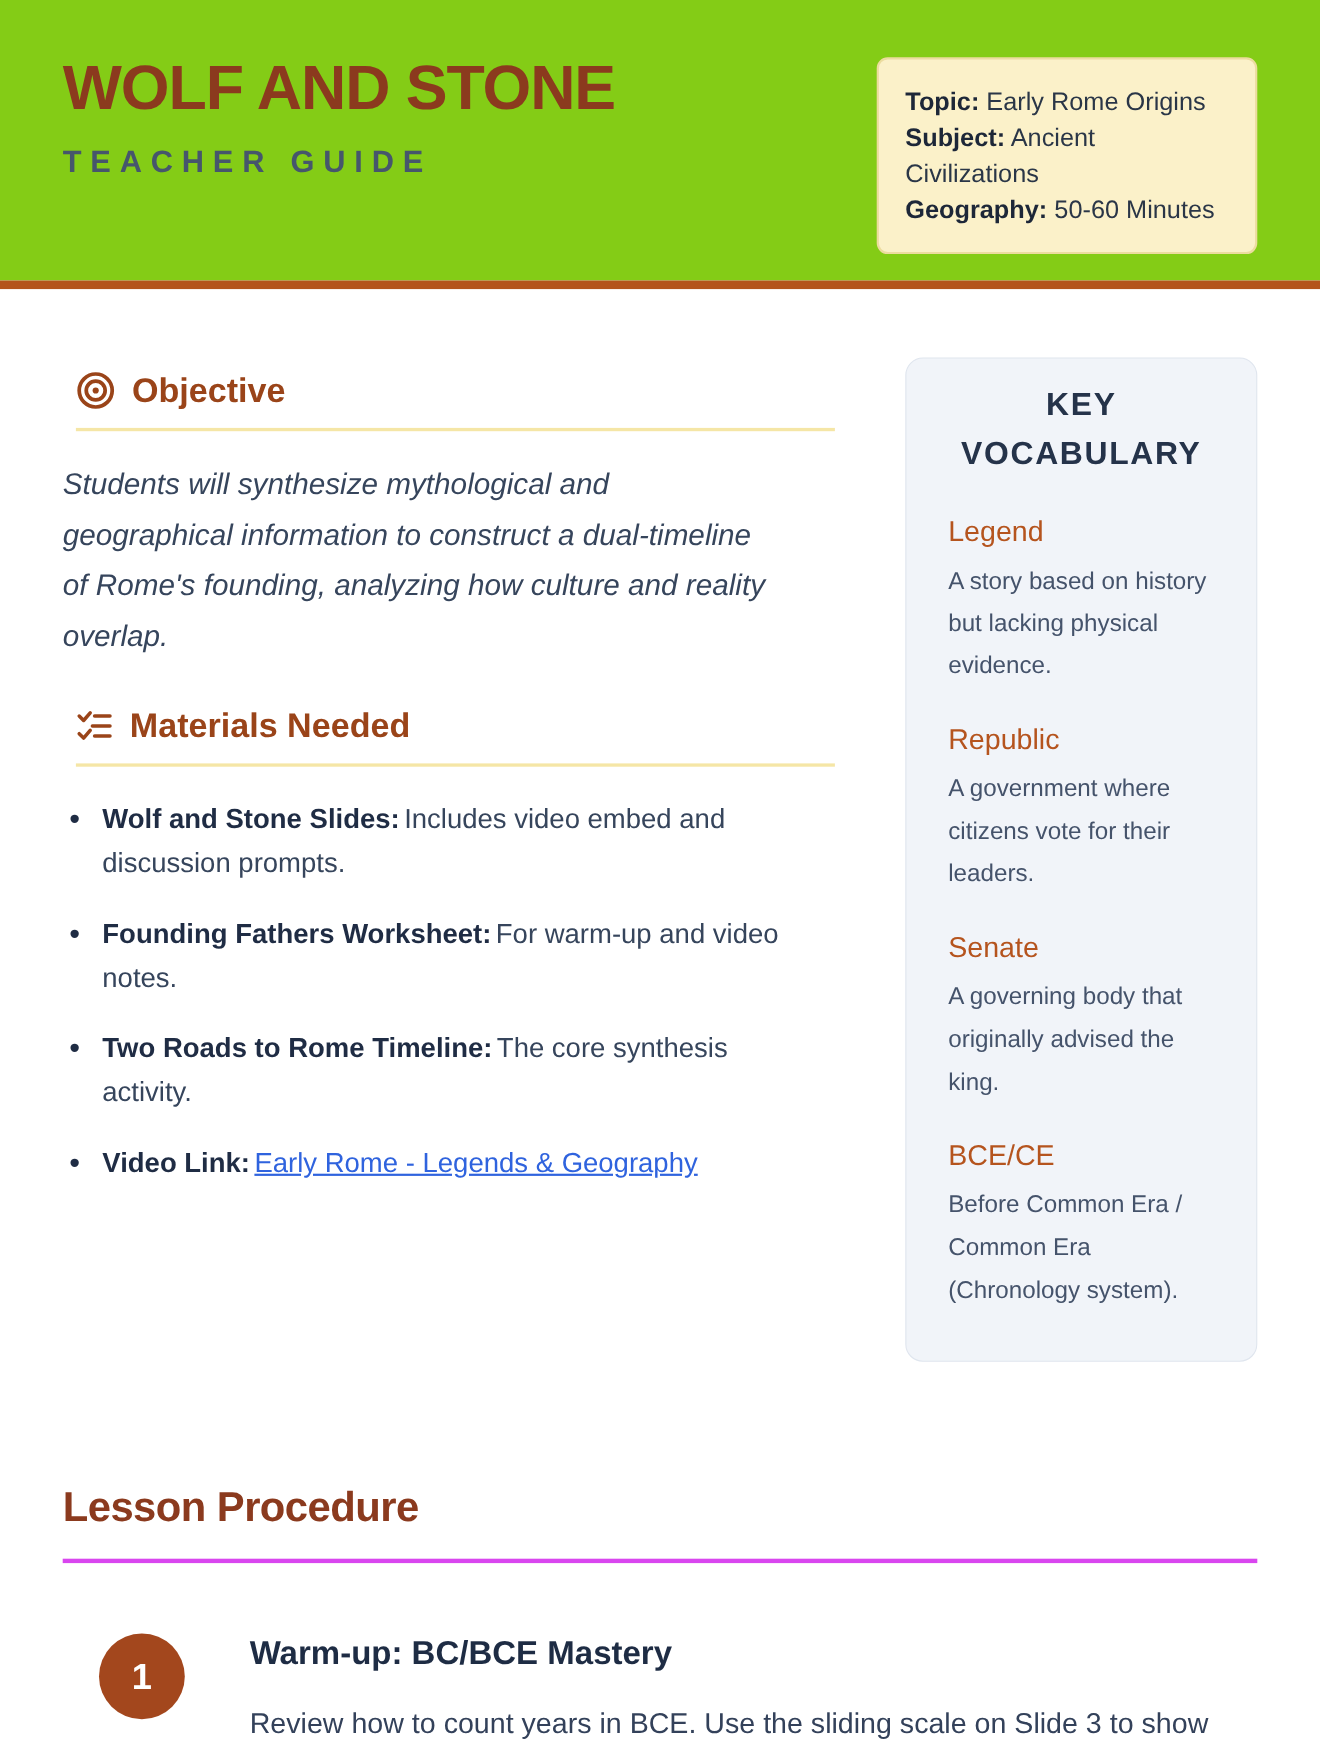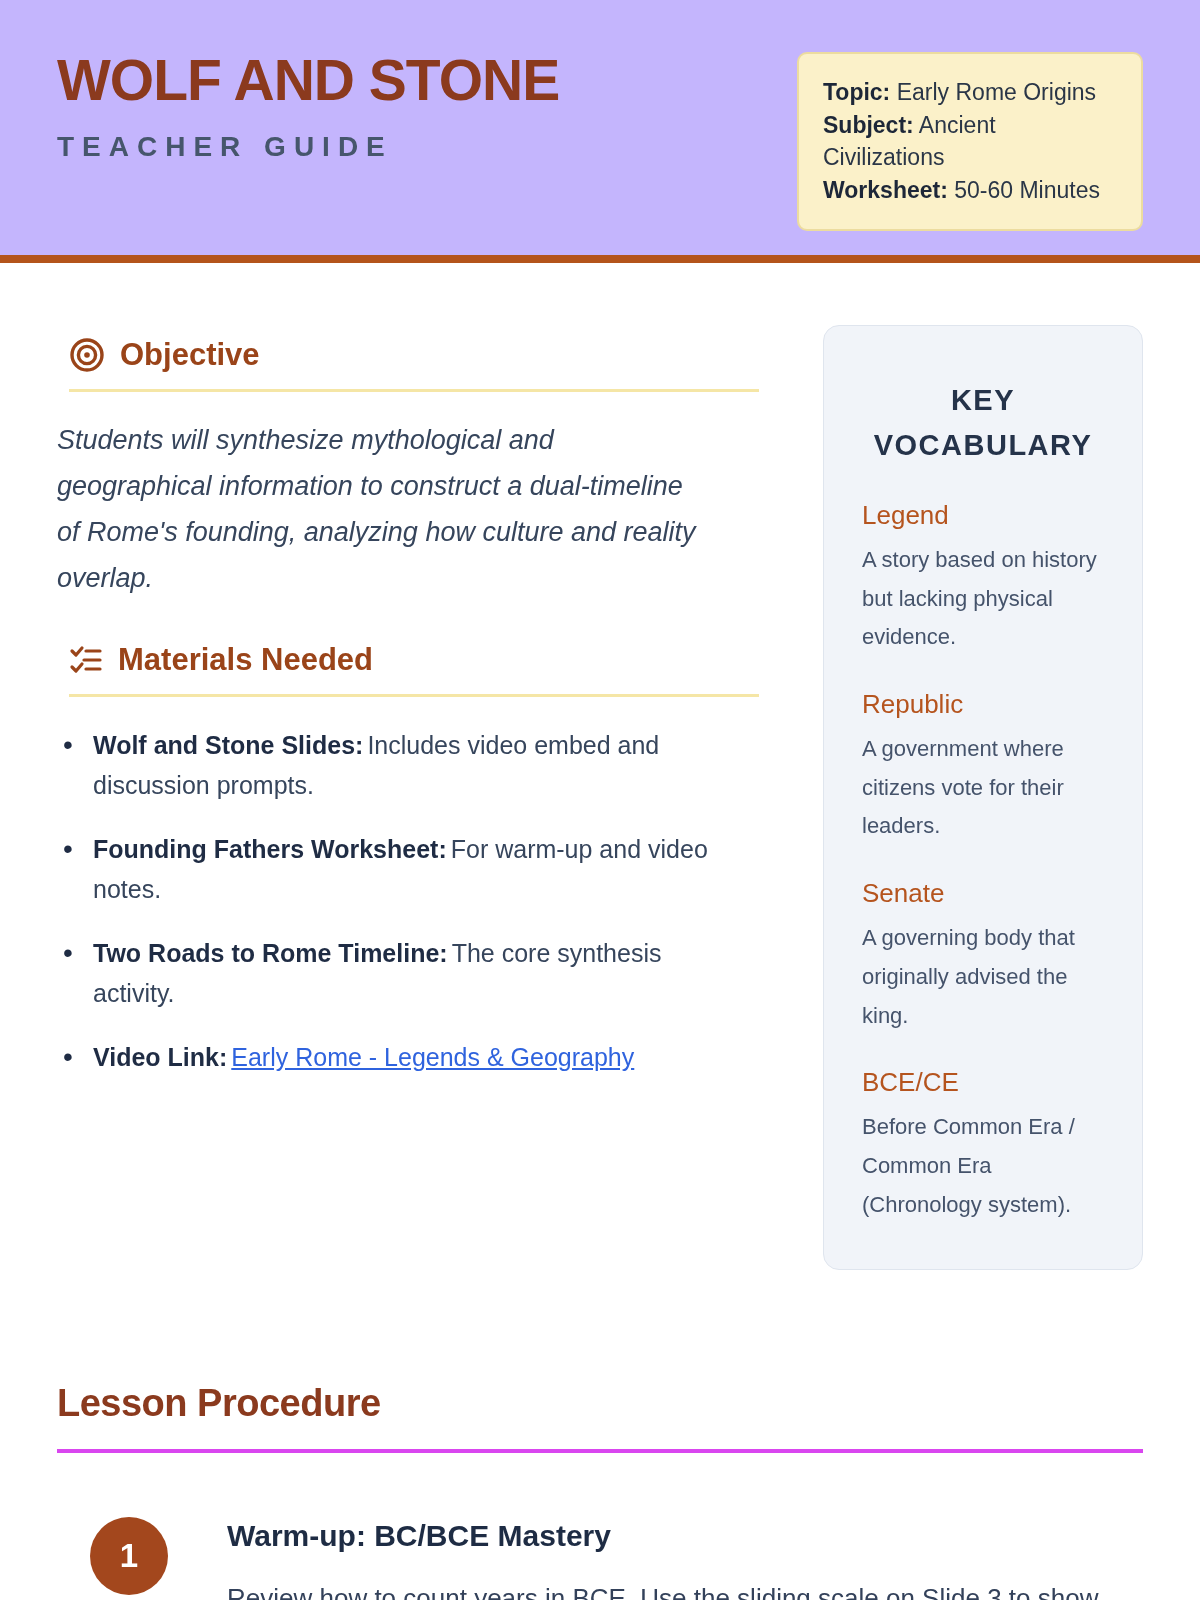--- a/index.html
+++ b/index.html
@@ -7,21 +7,21 @@
   body {
     font-family: "Liberation Sans", "DejaVu Sans", sans-serif;
     background:#e9ebee;
   }
   .page {
     width:1200px; height:1600px; margin:0 auto;
     background:#ffffff; overflow:hidden; position:relative;
   }
 
   
-  .header-band { background:#c4b5fd; padding:52px 57px 0 57px; height:255px; }
+  .header-band { background:#84cc16; padding:52px 57px 0 57px; height:255px; }
   .header-flex { display:flex; justify-content:space-between; align-items:flex-start; }
   .doc-title {
     margin:0; font-size:57px; line-height:1.0; font-weight:800;
     letter-spacing:-1px; color:#8b3a1e;
   }
   .doc-subtitle {
     margin:22px 0 0 0; font-size:28px; font-weight:600;
     letter-spacing:8px; color:#46566c;
   }
   .info-box {
@@ -56,21 +56,21 @@
   }
   ul.materials-list li .dot {
     position:absolute; left:6px; top:-2px; color:#1f2c44; font-size:28px;
   }
   ul.materials-list b { color:#1f2c44; margin-right:4px; }
   a.video-link { color:#2f63de; text-decoration:underline; }
 
   
   .vocab-box {
     background:#f1f4f9; border:1px solid #dfe5ee; border-radius:16px;
-    padding:52px 38px 44px 38px;
+    padding:20px 38px 44px 38px;
   }
   .vocab-title {
     margin:0 0 10px 0; text-align:center; color:#25334a;
     font-size:29px; font-weight:700; letter-spacing:1.5px; line-height:1.55;
   }
   .vocab-term { margin:32px 0 0 0; color:#b5541e; font-size:26px; font-weight:400; }
   .vocab-def { margin:10px 0 0 0; color:#45536b; font-size:22px; line-height:1.76; }
 
   
   .procedure-heading {
@@ -95,21 +95,21 @@
 
   <div class="header-band">
     <div class="header-flex">
       <div>
         <h1 class="doc-title">WOLF AND STONE</h1>
         <div class="doc-subtitle">TEACHER GUIDE</div>
       </div>
       <div class="info-box">
         <div><b>Topic:</b> <span>Early Rome Origins</span></div>
         <div><b>Subject:</b> <span>Ancient Civilizations</span></div>
-        <div><b>Worksheet:</b> <span>50-60 Minutes</span></div>
+        <div><b>Geography:</b> <span>50-60 Minutes</span></div>
       </div>
     </div>
   </div>
   <div class="top-rule"></div>
 
   <div class="main">
     <div class="grid">
 
       <div>
 

